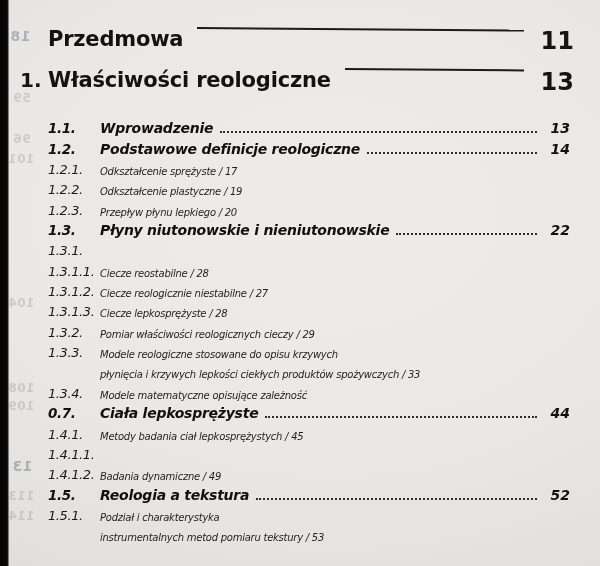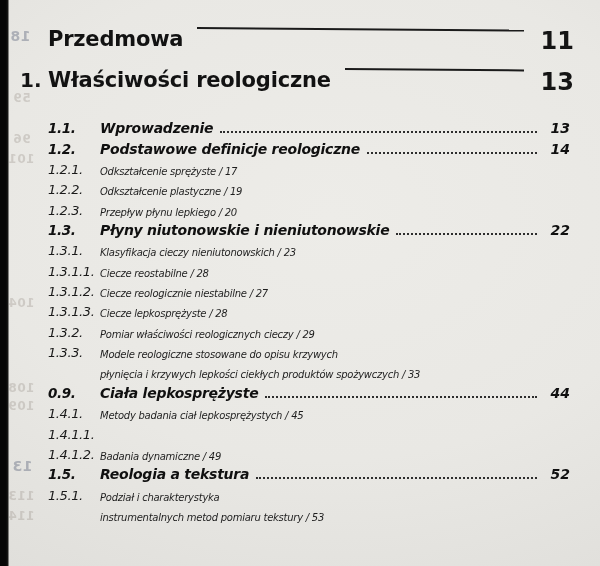--- a/index.html
+++ b/index.html
@@ -107,21 +107,20 @@
 
     <div class="row b">
       <span class="num">1.3.</span>
       <span class="tt">Płyny niutonowskie i nieniutonowskie</span>
       <span class="dots"></span>
       <span class="pg">22</span>
     </div>
 
     <div class="row">
       <span class="num">1.3.1.</span>
-      <span class="tt">Klasyfikacja cieczy nieniutonowskich / 23</span>
     </div>
 
     <div class="row">
       <span class="num">1.3.1.1.</span>
       <span class="tt">Ciecze reostabilne / 28</span>
     </div>
 
     <div class="row">
       <span class="num">1.3.1.2.</span>
       <span class="tt">Ciecze reologicznie niestabilne / 27</span>
@@ -139,23 +138,27 @@
 
     <div class="row">
       <span class="num">1.3.3.</span>
       <span class="tt">Modele reologiczne stosowane do opisu krzywych</span>
     </div>
     <div class="row cont">
       <span class="num">&nbsp;</span>
       <span class="tt">płynięcia i krzywych lepkości ciekłych produktów spożywczych / 33</span>
     </div>
 
+    <div class="row">
+      <span class="num">1.3.4.</span>
+      <span class="tt">Modele matematyczne opisujące zależność</span>
+    </div>
 
     <div class="row b">
-      <span class="num">0.9.</span>
+      <span class="num">0.7.</span>
       <span class="tt">Ciała lepkosprężyste</span>
       <span class="dots"></span>
       <span class="pg">44</span>
     </div>
 
     <div class="row">
       <span class="num">1.4.1.</span>
       <span class="tt">Metody badania ciał lepkosprężystych / 45</span>
     </div>
 

